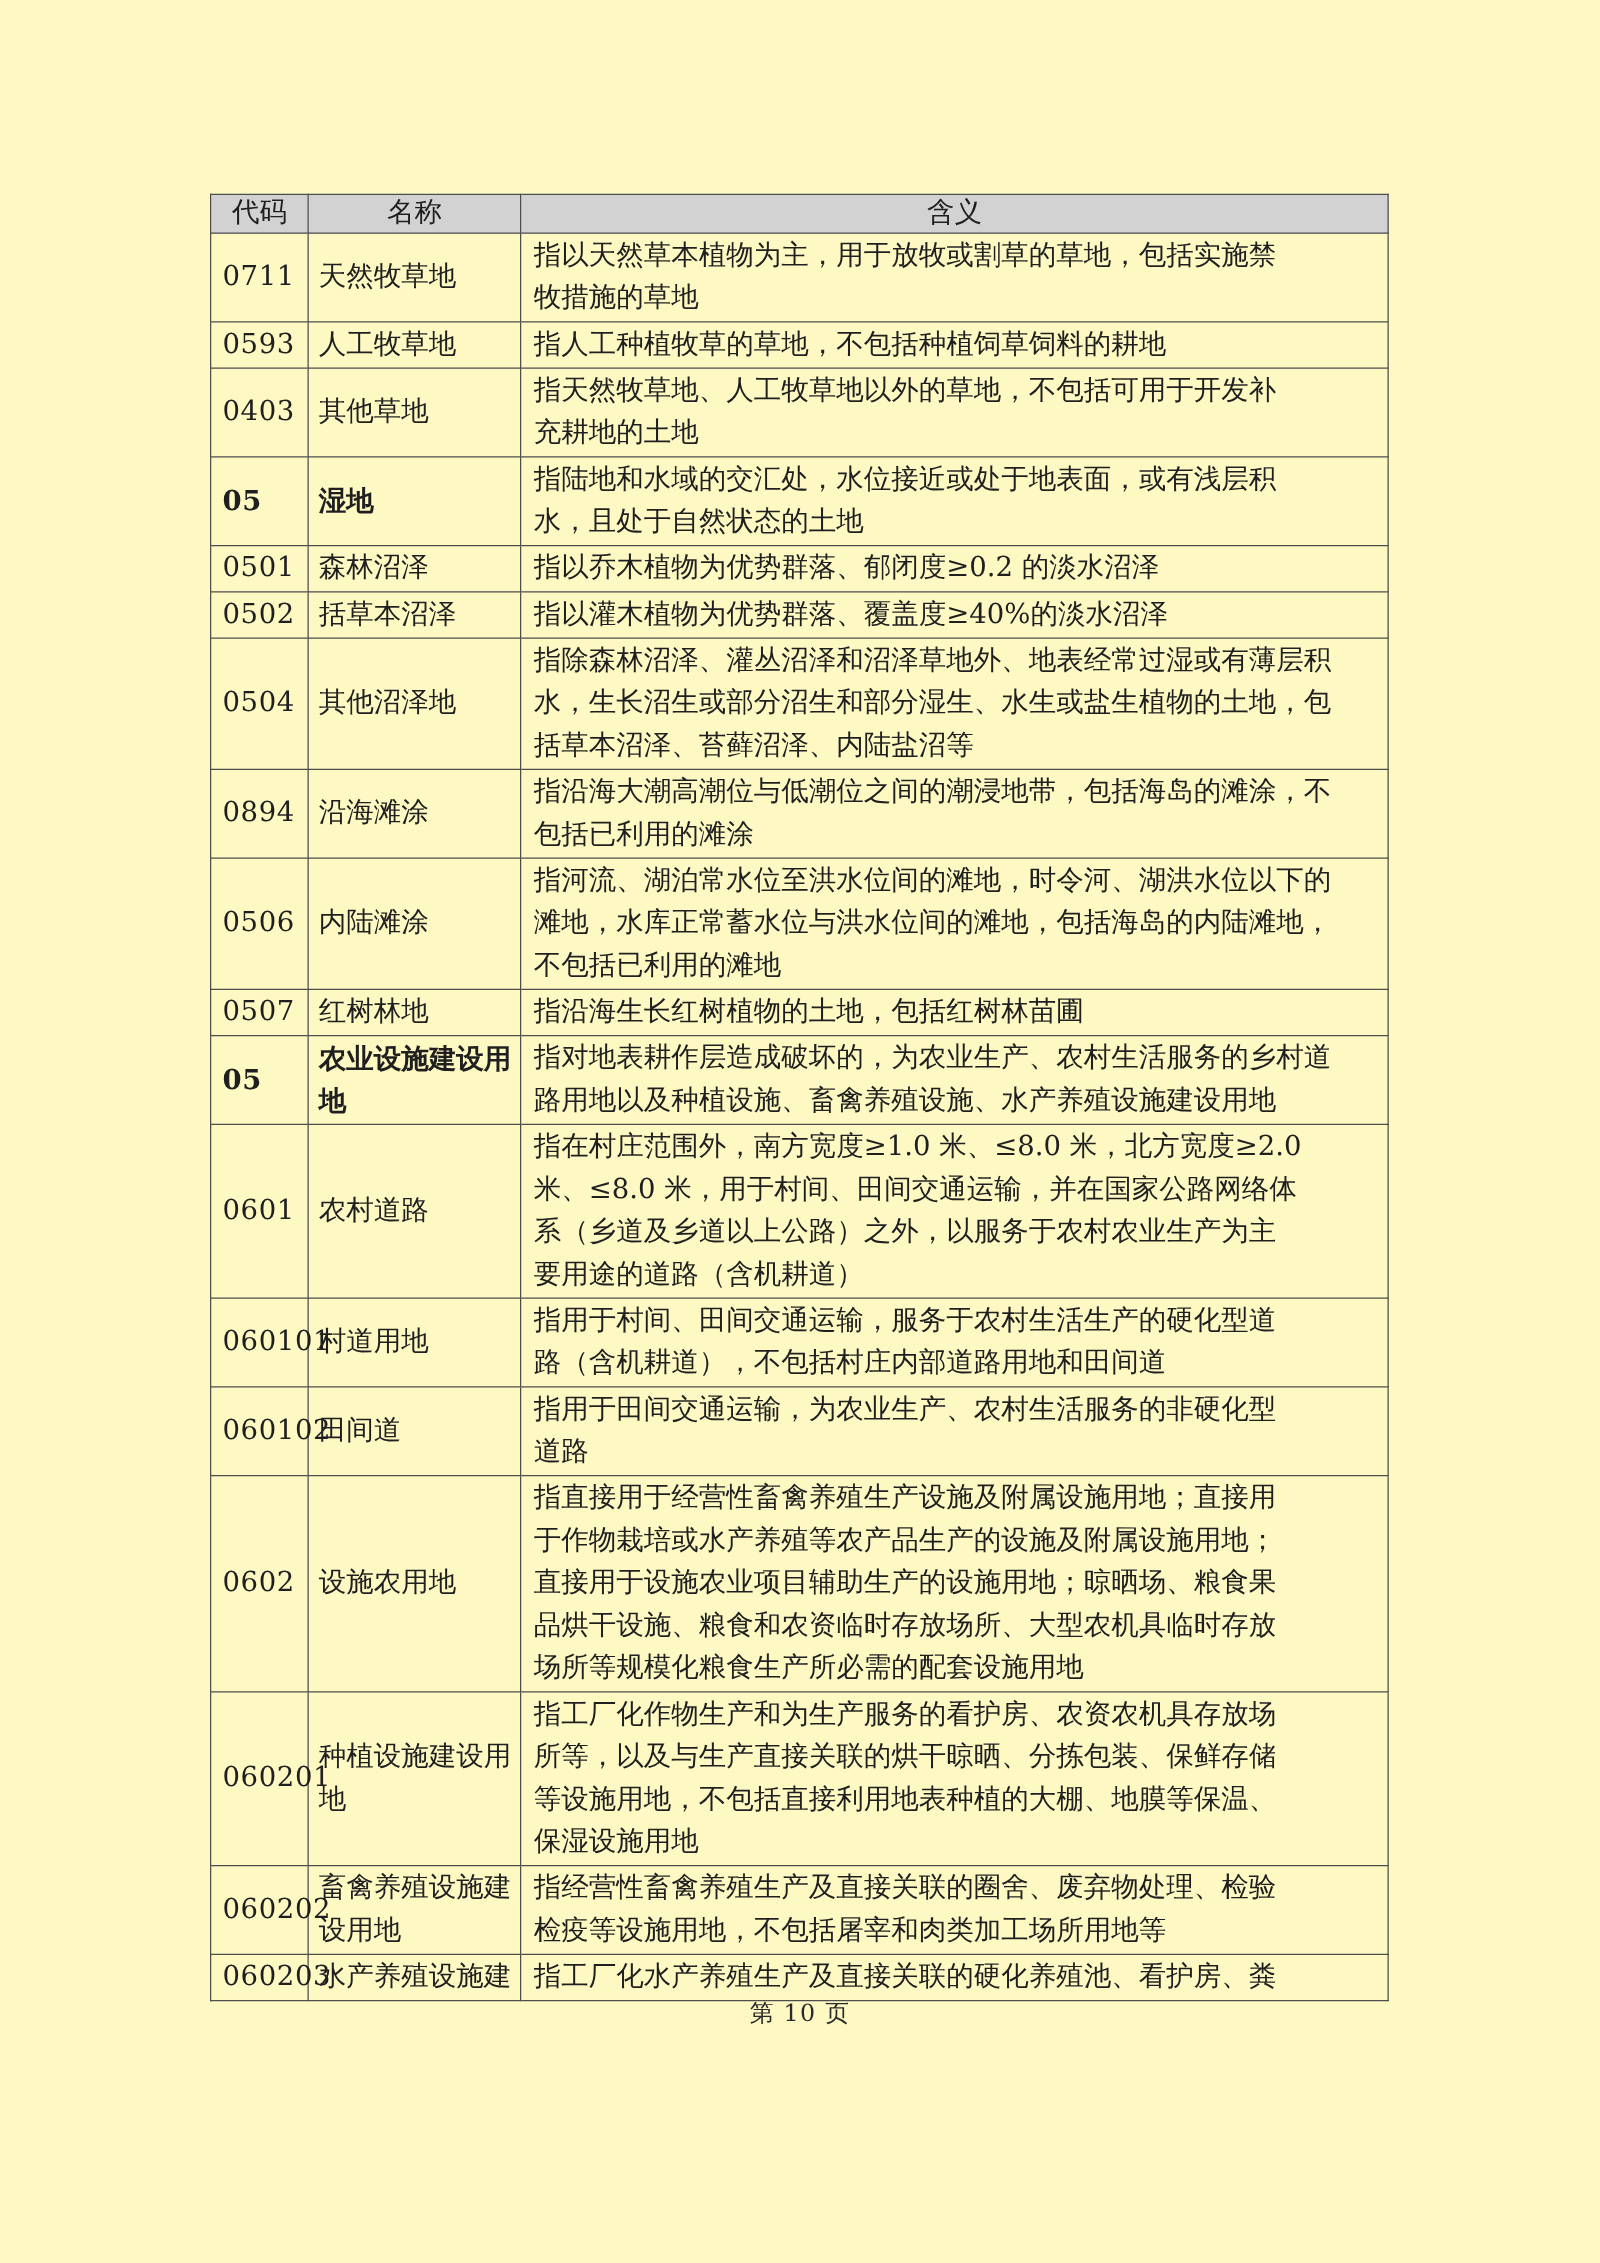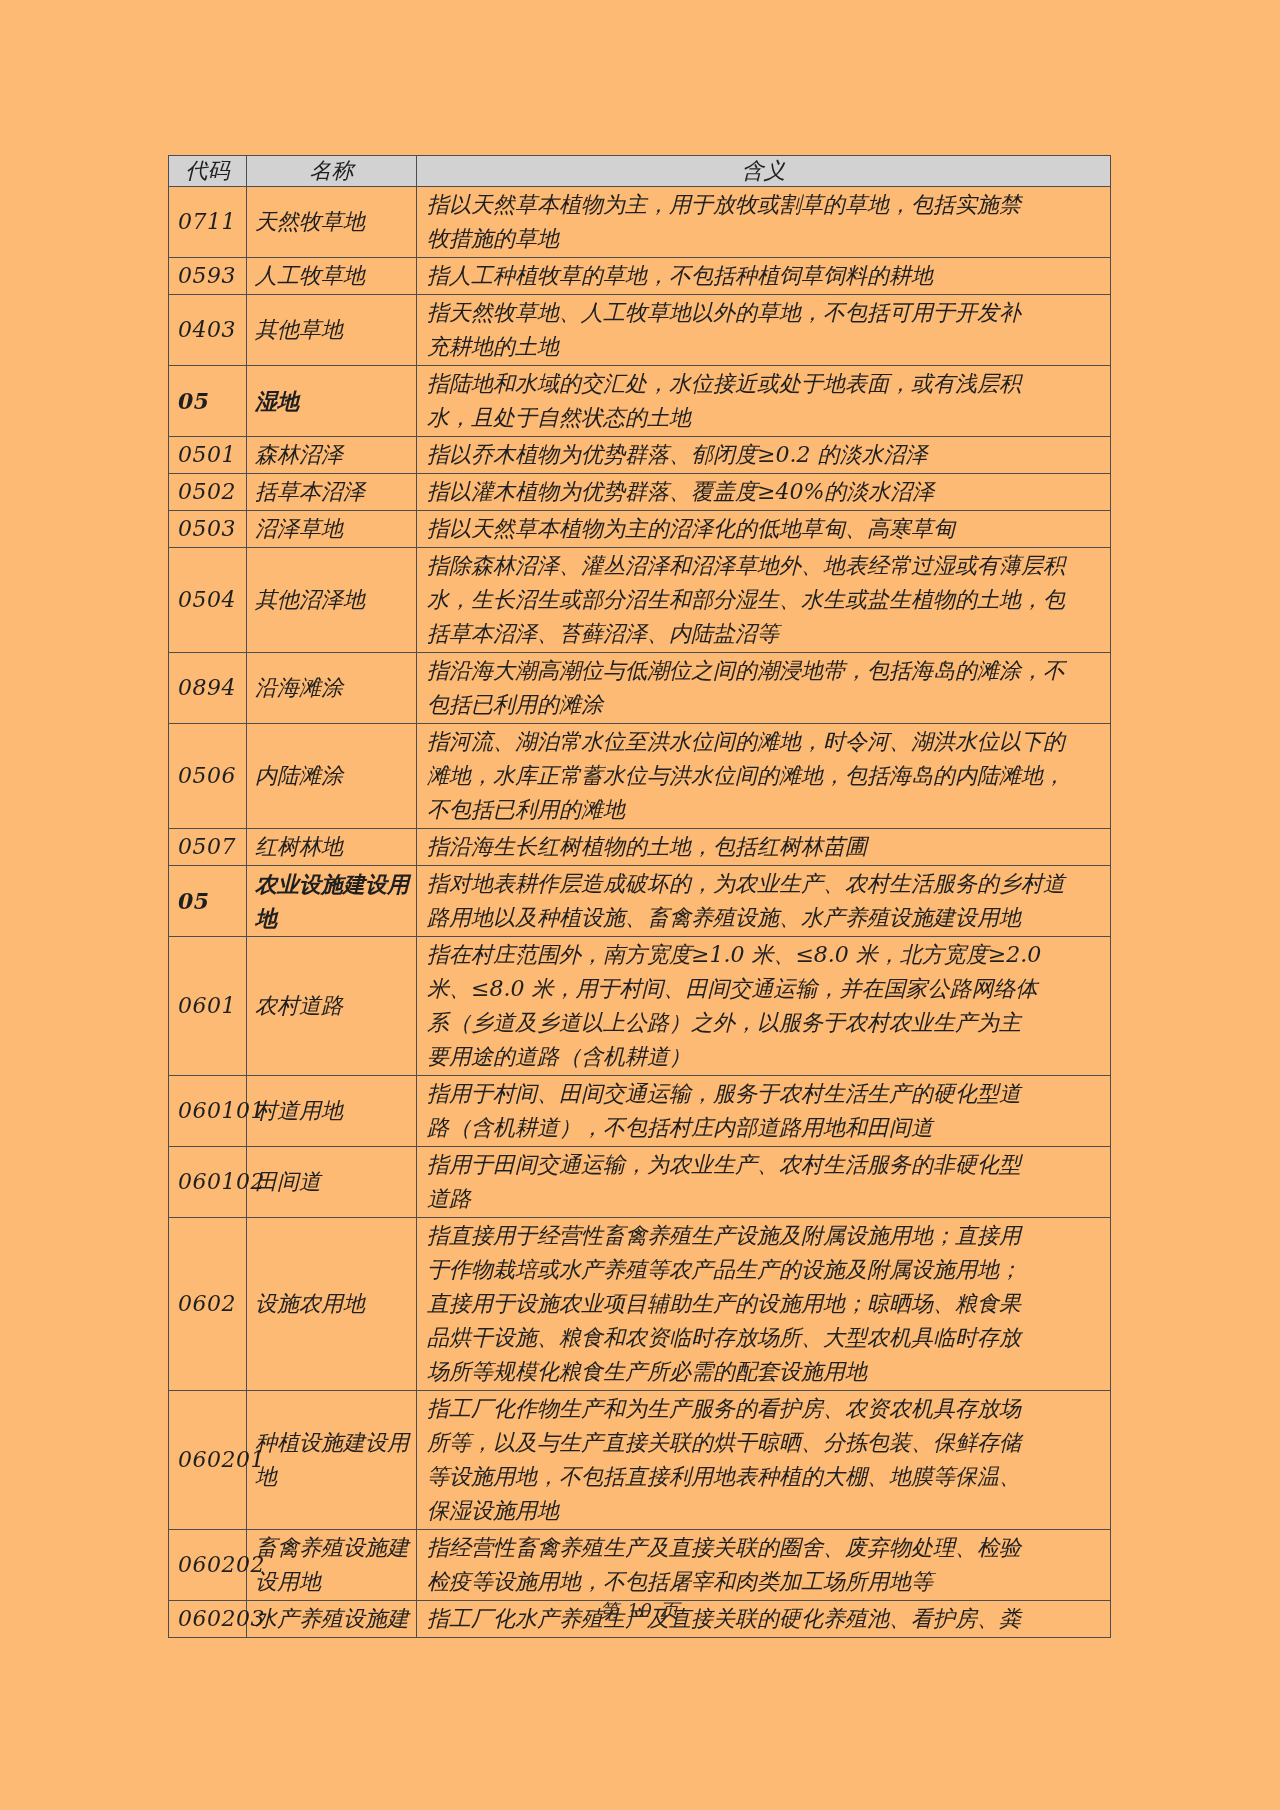--- a/index.html
+++ b/index.html
@@ -1,21 +1,21 @@
 <!DOCTYPE html>
 <html><head>
 <meta charset="utf-8">
 <style>
   html,body{margin:0;padding:0;background:#ffffff;}
   body{
     width:1280px;height:1810px;
     font-family:"DejaVu Serif","Liberation Serif",serif;
     color:#1f1f1f;
   }
-  .page{position:relative;width:1280px;height:1810px;overflow:hidden;background:#fdba74;font-style:italic;}
+  .page{position:relative;width:1280px;height:1810px;overflow:hidden;background:#fef9c3;}
   table.landuse{
     position:absolute;left:168px;top:155px;
     width:942px;border-collapse:collapse;table-layout:fixed;
   }
   table.landuse th,table.landuse td{
     border:1.5px solid #4d4d4d;
   }
   table.landuse th{
     background:#d2d2d2;
     height:30px;line-height:30px;
@@ -83,25 +83,20 @@
         </tr>
         <tr>
           <td class="code">0501</td>
           <td class="name">森林沼泽</td>
           <td class="meaning">指以乔木植物为优势群落、郁闭度≥0.2 的淡水沼泽</td>
         </tr>
         <tr>
           <td class="code">0502</td>
           <td class="name">括草本沼泽</td>
           <td class="meaning">指以灌木植物为优势群落、覆盖度≥40%的淡水沼泽</td>
-        </tr>
-        <tr>
-          <td class="code">0503</td>
-          <td class="name">沼泽草地</td>
-          <td class="meaning">指以天然草本植物为主的沼泽化的低地草甸、高寒草甸</td>
         </tr>
         <tr>
           <td class="code">0504</td>
           <td class="name">其他沼泽地</td>
           <td class="meaning">指除森林沼泽、灌丛沼泽和沼泽草地外、地表经常过湿或有薄层积
 水，生长沼生或部分沼生和部分湿生、水生或盐生植物的土地，包
 括草本沼泽、苔藓沼泽、内陆盐沼等</td>
         </tr>
         <tr>
           <td class="code">0894</td>

